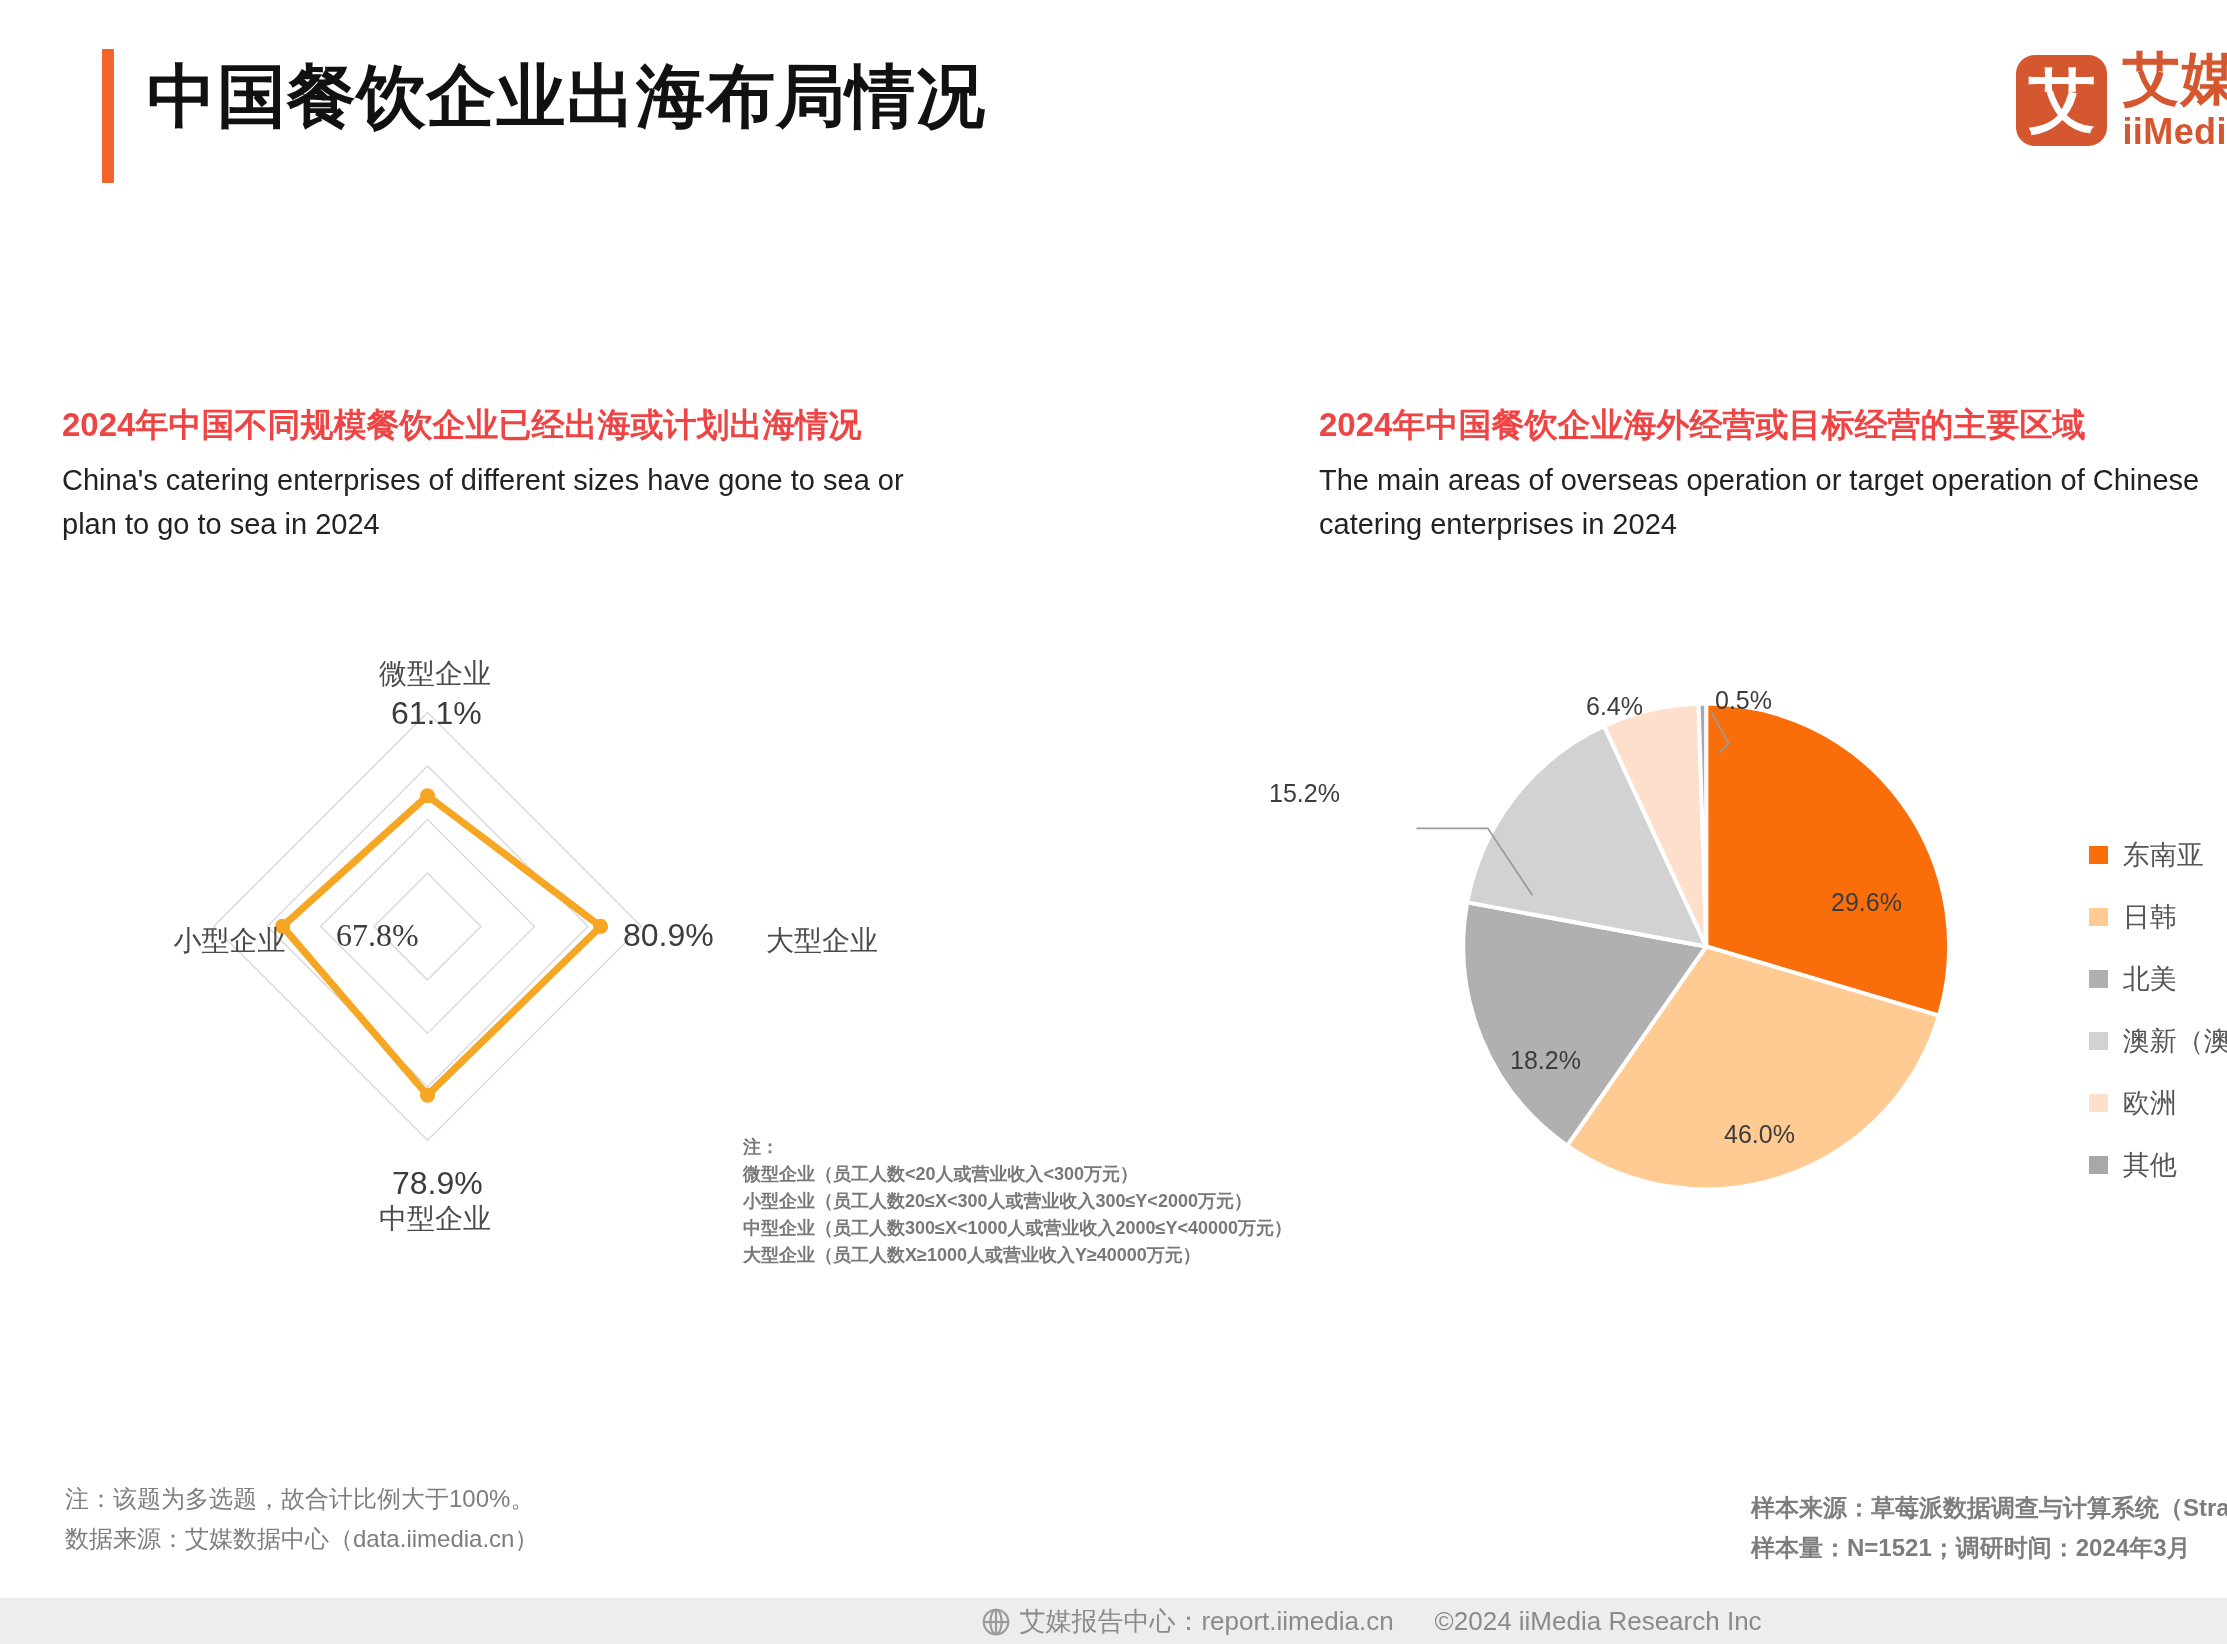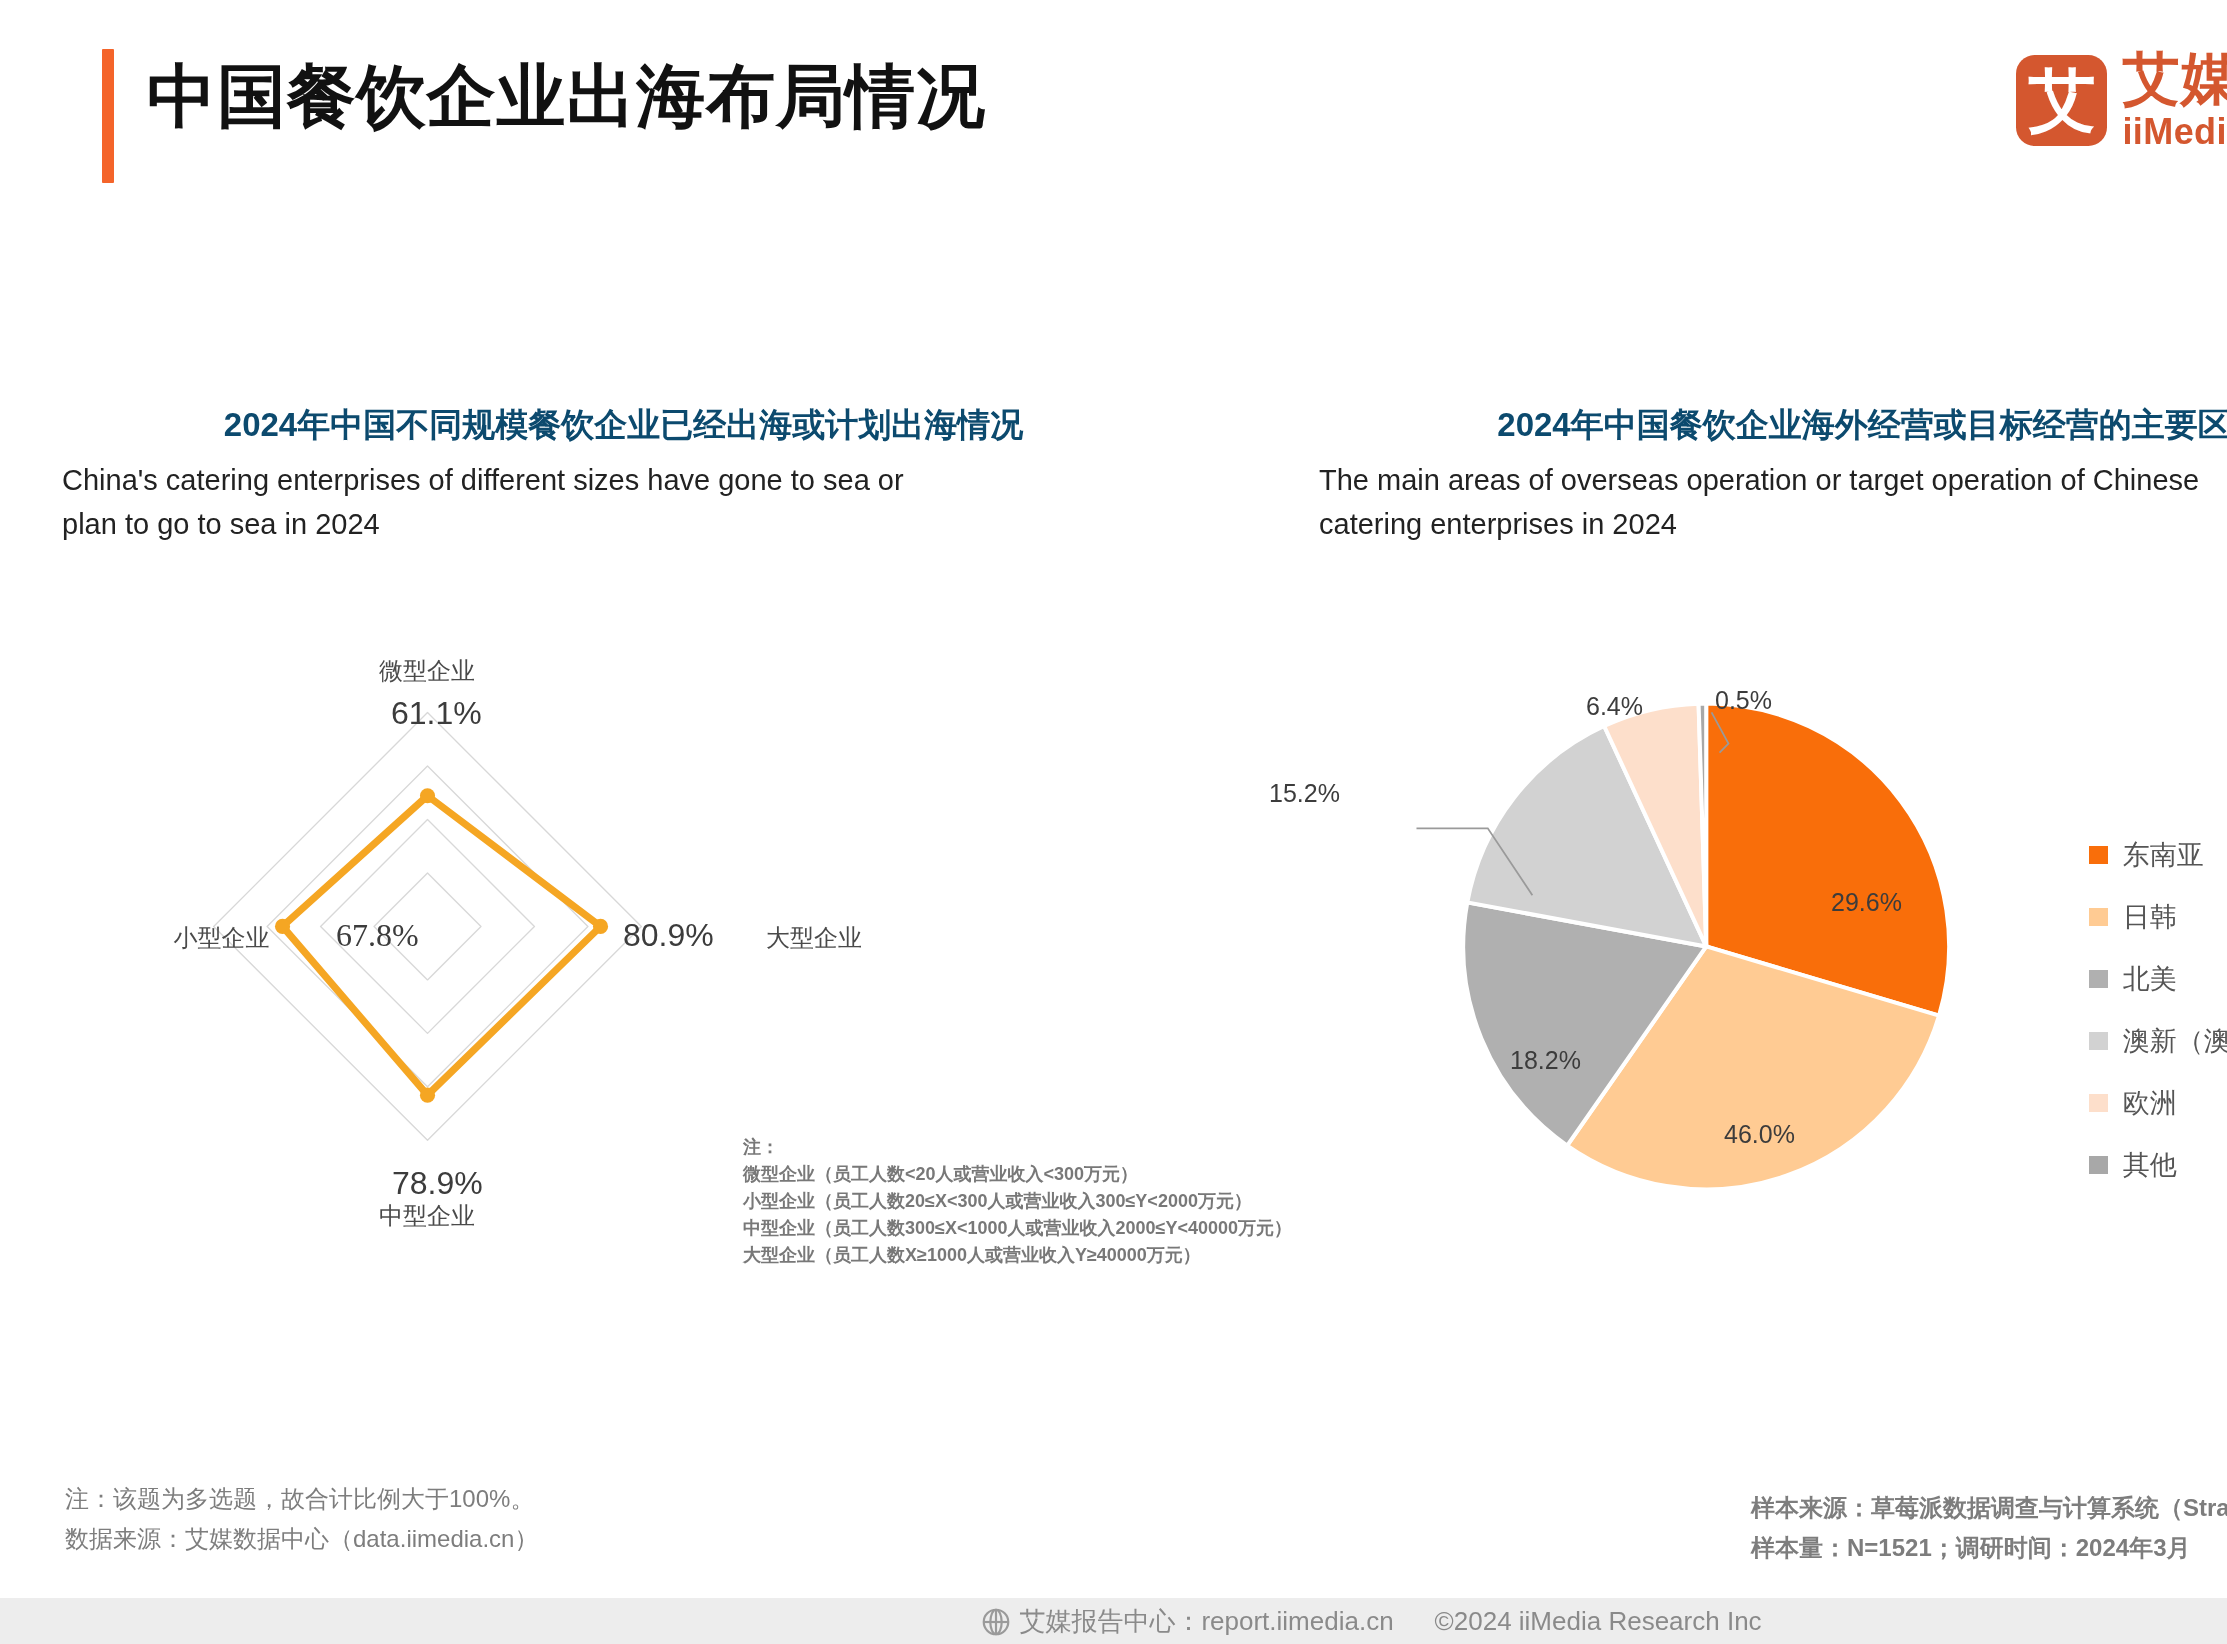--- a/index.html
+++ b/index.html
@@ -29,36 +29,36 @@
     color:#fff; font-size:67px; font-weight:700; line-height:1;
     font-family:"DejaVu Sans","Liberation Sans",sans-serif;
   }
   .logo-text { display:flex; flex-direction:column; justify-content:center; }
   .logo-cn { font-size:57px; font-weight:700; color:#D4572F; line-height:1.05; letter-spacing:1.3px; }
   .logo-en { font-size:36px; font-weight:600; color:#D4572F; line-height:1.1; letter-spacing:0.4px; margin-top:2.7px;}
 
   
   .panel { position:absolute; }
   .panel-title-cn {
-    font-size:33px; font-weight:700; color:#0c4a6e;
-    text-align:center; line-height:1.35; white-space:nowrap;
+    font-size:33px; font-weight:700; color:#ef4444;
+    text-align:left; line-height:1.35; white-space:nowrap;
   }
   .panel-title-en {
     font-size:29px; font-weight:400; color:#222;
     text-align:left; line-height:1.5; margin-top:11.6px;
   }
 
   #panel-left  { left:62px;  top:403px; width:1123px; }
   #panel-right { left:1319px; top:403px; width:1123px; }
 
   
   #radar-wrap { position:absolute; left:178px; top:659px; width:802px; height:624px; }
   .radar-svg { position:absolute; left:0; top:0; }
   .radar-axis-label {
-    position:absolute; font-size:24px; color:#4a4a4a; white-space:nowrap;
+    position:absolute; font-size:28px; color:#4a4a4a; white-space:nowrap;
   }
   .radar-value {
     position:absolute; font-size:32px; color:#3c3c3c; white-space:nowrap;
   }
   #rl-top   { left:201px;  top:-4.5px; }
   #rv-top   { left:213px;  top:36px; }
   #rl-right { left:588px; top:263px; }
   #rv-right { left:445px; top:258px; }
   #rl-left  { left:-4.5px;  top:263px; }
   #rv-left  { left:158px;  top:258px;font-family:Liberation Serif, serif; }

